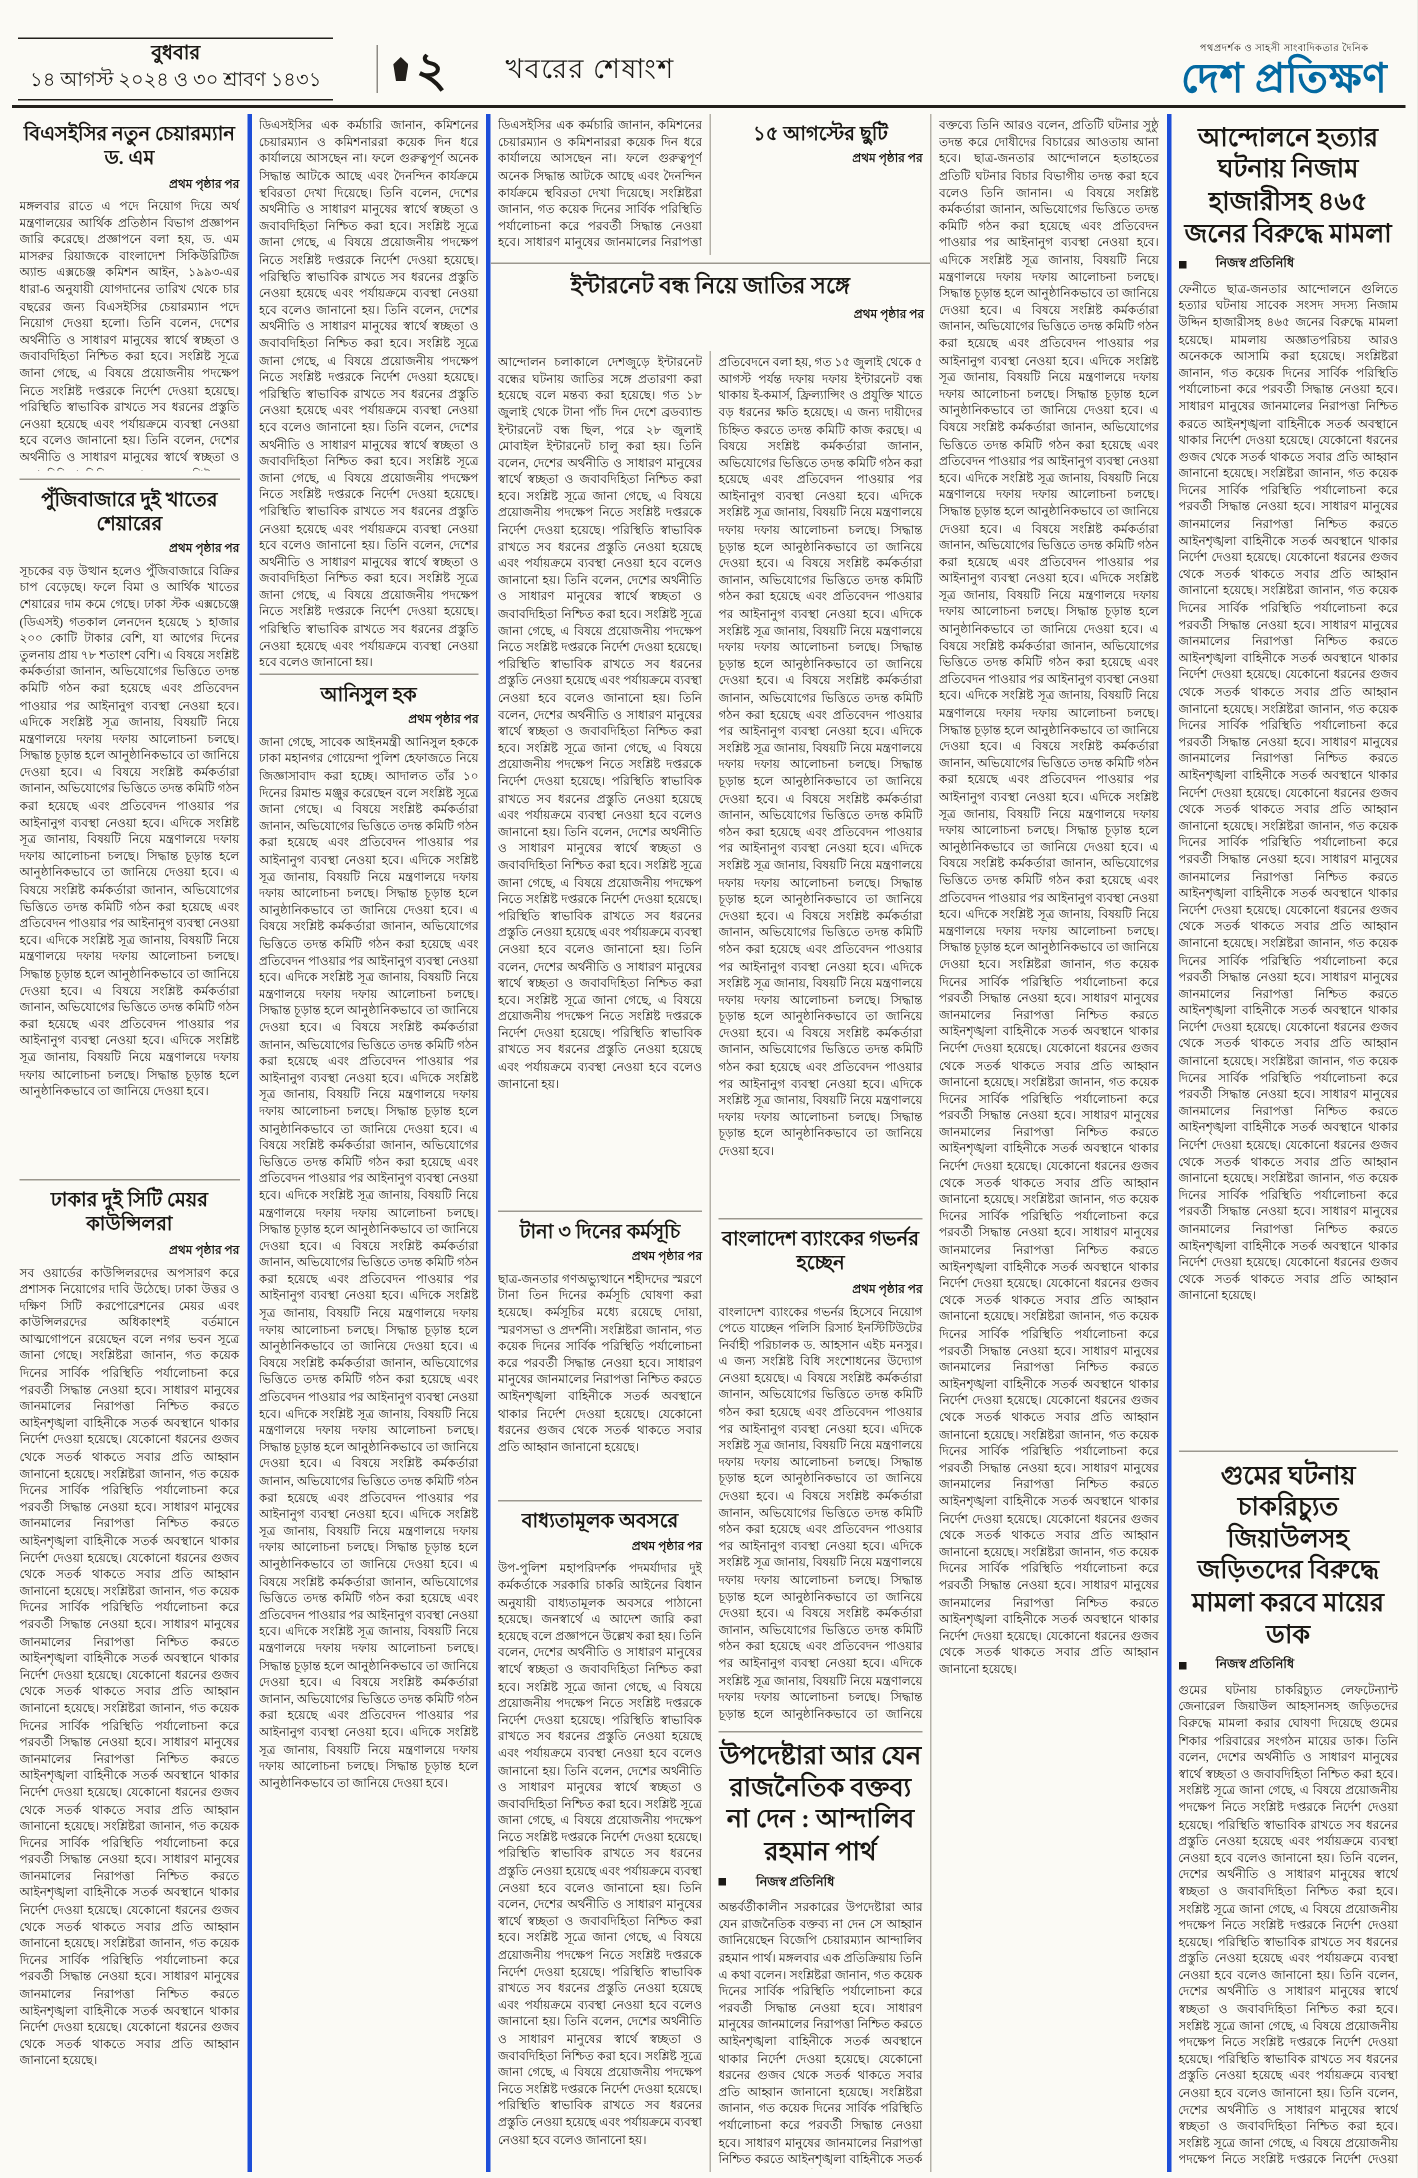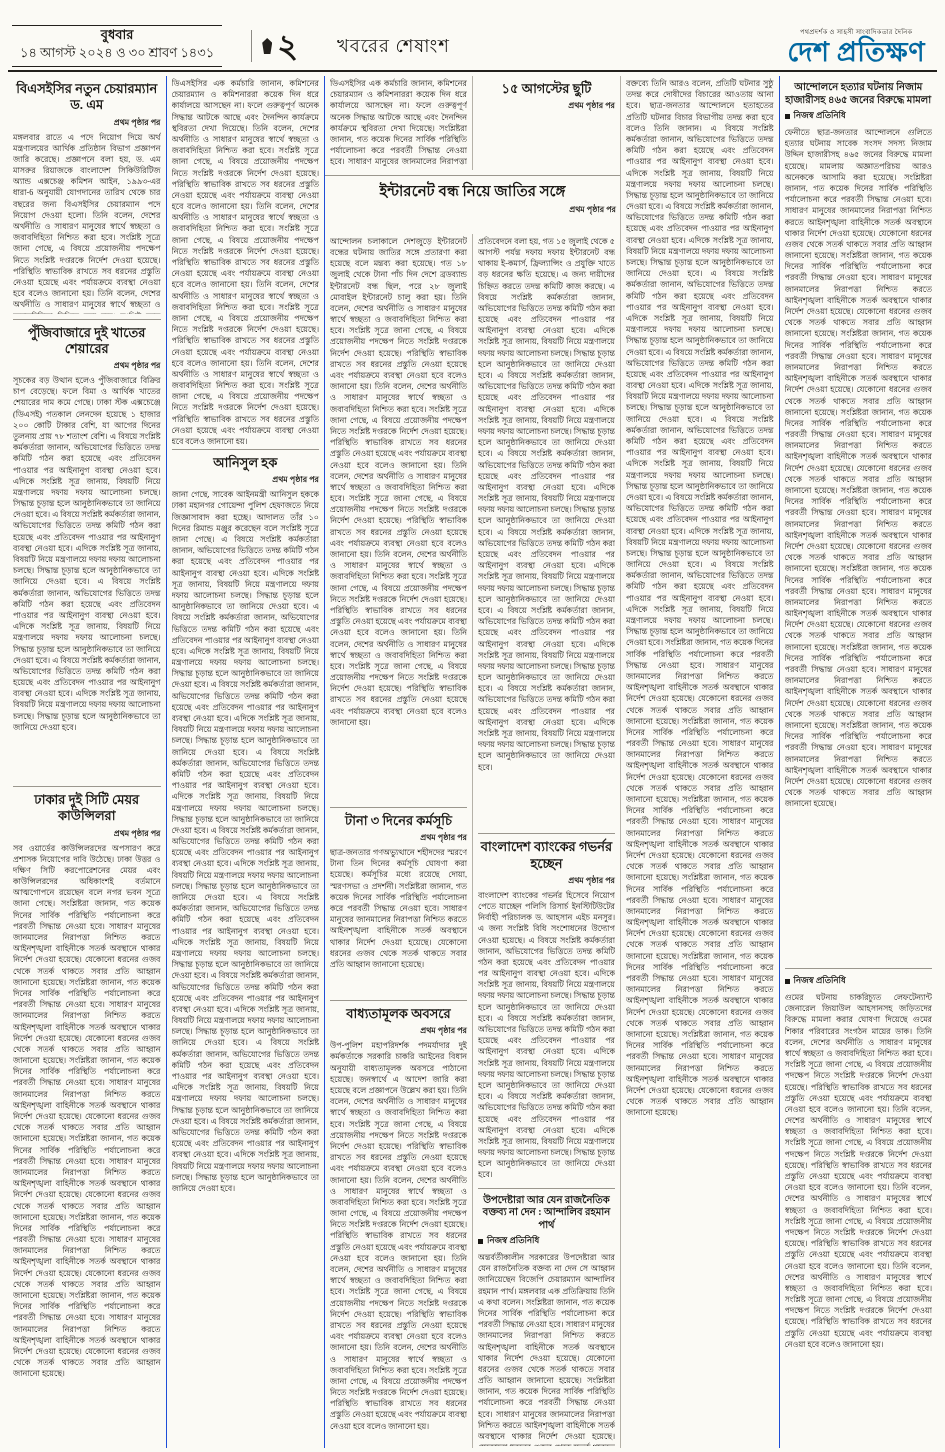--- a/index.html
+++ b/index.html
@@ -13,35 +13,35 @@
   .date{font-size:13px;margin-top:1px;white-space:nowrap}
   .pagenum-wrap{display:flex;align-items:center;gap:5px;padding:0 10px;border-left:1px solid #8d8a84}
   .ornament{width:10px;height:16px;background:#23201c;clip-path:polygon(50% 0,100% 30%,82% 100%,18% 100%,0 30%)}
   .pagenum{font-size:32px;font-weight:bold;line-height:1}
   .section-title{font-size:18px;font-weight:normal;letter-spacing:1px;margin-right:auto;line-height:1}
   .logo-block{text-align:center;padding-right:8px}
   .tagline{font-size:6.5px;letter-spacing:.4px;margin-bottom:1px;color:#2a2722}
   .logo{font-size:27px;font-weight:bold;color:#0369a1;line-height:1;letter-spacing:.5px}
   
   .cols{display:flex;height:1372px;margin-top:4px}
-  .col{flex:1 1 0;padding:2px 5px;border-right:1px solid #1d4ed8;min-width:0;display:flex;flex-direction:column;overflow:hidden}
+  .col{flex:1 1 0;padding:2px 5px;border-right:3px solid #1d4ed8;min-width:0;display:flex;flex-direction:column;overflow:hidden}
   .col.last{border-right:none}
   .colgroup{flex:2 2 0;display:flex;flex-direction:column;border-right:1px solid #b5b1a8;min-width:0;overflow:hidden}
   .midtop{display:flex;height:94px;flex:0 0 auto}
   .midrow{display:flex;flex:1 1 auto;min-height:0}
   .midcol{flex:1 1 0;padding:2px 5px;min-width:0;display:flex;flex-direction:column;overflow:hidden}
   .midcol.divider{border-right:1px solid #b5b1a8}
   
   .article{padding-top:2px;display:flex;flex-direction:column;min-height:0}
   .article.ruled{border-top:1px solid #9b978e;margin-top:5px;padding-top:4px}
   .headline{font-size:13px;line-height:1.25;font-weight:bold;text-align:center;margin:1px 0 2px}
-  .headline.two{font-size:10px}
+  .headline.two{font-size:17px}
   .headline.wide{font-size:15px;margin:2px 0}
   .subhead{font-size:8px;font-weight:bold;text-align:right;margin-bottom:3px}
-  .byline{display:flex;align-items:center;gap:4px;font-size:8.5px;font-weight:bold;margin:1px 0 4px}
+  .byline{display:flex;align-items:center;gap:20px;font-size:8.5px;font-weight:bold;margin:1px 0 4px}
   .bullet{width:5px;height:5px;background:#1b1915;display:inline-block;flex:0 0 auto}
   .body{font-size:8px;line-height:1.4;text-align:justify;overflow:hidden;word-break:break-word;color:#24211c}
   .fill{flex:1 1 auto;min-height:0}
   .spanhead{border-top:0;padding:15px 4px;flex:0 0 auto}
 </style>
 </head>
 <body>
 
 <div class="page">
 
@@ -195,20 +195,21 @@
         <div class="byline">
           <span class="bullet"></span>
           <span>নিজস্ব প্রতিনিধি</span>
         </div>
         <div class="body" style="height:836px">
           <span>ফেনীতে ছাত্র-জনতার আন্দোলনে গুলিতে হত্যার ঘটনায় সাবেক সংসদ সদস্য নিজাম উদ্দিন হাজারীসহ ৪৬৫ জনের বিরুদ্ধে মামলা হয়েছে। মামলায় অজ্ঞাতপরিচয় আরও অনেককে আসামি করা হয়েছে। </span>
           <span>সংশ্লিষ্টরা জানান, গত কয়েক দিনের সার্বিক পরিস্থিতি পর্যালোচনা করে পরবর্তী সিদ্ধান্ত নেওয়া হবে। সাধারণ মানুষের জানমালের নিরাপত্তা নিশ্চিত করতে আইনশৃঙ্খলা বাহিনীকে সতর্ক অবস্থানে থাকার নির্দেশ দেওয়া হয়েছে। যেকোনো ধরনের গুজব থেকে সতর্ক থাকতে সবার প্রতি আহ্বান জানানো হয়েছে। সংশ্লিষ্টরা জানান, গত কয়েক দিনের সার্বিক পরিস্থিতি পর্যালোচনা করে পরবর্তী সিদ্ধান্ত নেওয়া হবে। সাধারণ মানুষের জানমালের নিরাপত্তা নিশ্চিত করতে আইনশৃঙ্খলা বাহিনীকে সতর্ক অবস্থানে থাকার নির্দেশ দেওয়া হয়েছে। যেকোনো ধরনের গুজব থেকে সতর্ক থাকতে সবার প্রতি আহ্বান জানানো হয়েছে। সংশ্লিষ্টরা জানান, গত কয়েক দিনের সার্বিক পরিস্থিতি পর্যালোচনা করে পরবর্তী সিদ্ধান্ত নেওয়া হবে। সাধারণ মানুষের জানমালের নিরাপত্তা নিশ্চিত করতে আইনশৃঙ্খলা বাহিনীকে সতর্ক অবস্থানে থাকার নির্দেশ দেওয়া হয়েছে। যেকোনো ধরনের গুজব থেকে সতর্ক থাকতে সবার প্রতি আহ্বান জানানো হয়েছে। সংশ্লিষ্টরা জানান, গত কয়েক দিনের সার্বিক পরিস্থিতি পর্যালোচনা করে পরবর্তী সিদ্ধান্ত নেওয়া হবে। সাধারণ মানুষের জানমালের নিরাপত্তা নিশ্চিত করতে আইনশৃঙ্খলা বাহিনীকে সতর্ক অবস্থানে থাকার নির্দেশ দেওয়া হয়েছে। যেকোনো ধরনের গুজব থেকে সতর্ক থাকতে সবার প্রতি আহ্বান জানানো হয়েছে। সংশ্লিষ্টরা জানান, গত কয়েক দিনের সার্বিক পরিস্থিতি পর্যালোচনা করে পরবর্তী সিদ্ধান্ত নেওয়া হবে। সাধারণ মানুষের জানমালের নিরাপত্তা নিশ্চিত করতে আইনশৃঙ্খলা বাহিনীকে সতর্ক অবস্থানে থাকার নির্দেশ দেওয়া হয়েছে। যেকোনো ধরনের গুজব থেকে সতর্ক থাকতে সবার প্রতি আহ্বান জানানো হয়েছে। সংশ্লিষ্টরা জানান, গত কয়েক দিনের সার্বিক পরিস্থিতি পর্যালোচনা করে পরবর্তী সিদ্ধান্ত নেওয়া হবে। সাধারণ মানুষের জানমালের নিরাপত্তা নিশ্চিত করতে আইনশৃঙ্খলা বাহিনীকে সতর্ক অবস্থানে থাকার নির্দেশ দেওয়া হয়েছে। যেকোনো ধরনের গুজব থেকে সতর্ক থাকতে সবার প্রতি আহ্বান জানানো হয়েছে। সংশ্লিষ্টরা জানান, গত কয়েক দিনের সার্বিক পরিস্থিতি পর্যালোচনা করে পরবর্তী সিদ্ধান্ত নেওয়া হবে। সাধারণ মানুষের জানমালের নিরাপত্তা নিশ্চিত করতে আইনশৃঙ্খলা বাহিনীকে সতর্ক অবস্থানে থাকার নির্দেশ দেওয়া হয়েছে। যেকোনো ধরনের গুজব থেকে সতর্ক থাকতে সবার প্রতি আহ্বান জানানো হয়েছে। সংশ্লিষ্টরা জানান, গত কয়েক দিনের সার্বিক পরিস্থিতি পর্যালোচনা করে পরবর্তী সিদ্ধান্ত নেওয়া হবে। সাধারণ মানুষের জানমালের নিরাপত্তা নিশ্চিত করতে আইনশৃঙ্খলা বাহিনীকে সতর্ক অবস্থানে থাকার নির্দেশ দেওয়া হয়েছে। যেকোনো ধরনের গুজব থেকে সতর্ক থাকতে সবার প্রতি আহ্বান জানানো হয়েছে। </span>
         </div>
       </article>
       <article class="article ruled fill">
+        <h2 class="headline two">গুমের ঘটনায় চাকরিচ্যুত জিয়াউলসহ জড়িতদের বিরুদ্ধে মামলা করবে মায়ের ডাক</h2>
         <div class="byline">
           <span class="bullet"></span>
           <span>নিজস্ব প্রতিনিধি</span>
         </div>
         <div class="body fill">
           <span>গুমের ঘটনায় চাকরিচ্যুত লেফটেন্যান্ট জেনারেল জিয়াউল আহসানসহ জড়িতদের বিরুদ্ধে মামলা করার ঘোষণা দিয়েছে গুমের শিকার পরিবারের সংগঠন মায়ের ডাক। </span>
           <span>তিনি বলেন, দেশের অর্থনীতি ও সাধারণ মানুষের স্বার্থে স্বচ্ছতা ও জবাবদিহিতা নিশ্চিত করা হবে। সংশ্লিষ্ট সূত্রে জানা গেছে, এ বিষয়ে প্রয়োজনীয় পদক্ষেপ নিতে সংশ্লিষ্ট দপ্তরকে নির্দেশ দেওয়া হয়েছে। পরিস্থিতি স্বাভাবিক রাখতে সব ধরনের প্রস্তুতি নেওয়া হয়েছে এবং পর্যায়ক্রমে ব্যবস্থা নেওয়া হবে বলেও জানানো হয়। তিনি বলেন, দেশের অর্থনীতি ও সাধারণ মানুষের স্বার্থে স্বচ্ছতা ও জবাবদিহিতা নিশ্চিত করা হবে। সংশ্লিষ্ট সূত্রে জানা গেছে, এ বিষয়ে প্রয়োজনীয় পদক্ষেপ নিতে সংশ্লিষ্ট দপ্তরকে নির্দেশ দেওয়া হয়েছে। পরিস্থিতি স্বাভাবিক রাখতে সব ধরনের প্রস্তুতি নেওয়া হয়েছে এবং পর্যায়ক্রমে ব্যবস্থা নেওয়া হবে বলেও জানানো হয়। তিনি বলেন, দেশের অর্থনীতি ও সাধারণ মানুষের স্বার্থে স্বচ্ছতা ও জবাবদিহিতা নিশ্চিত করা হবে। সংশ্লিষ্ট সূত্রে জানা গেছে, এ বিষয়ে প্রয়োজনীয় পদক্ষেপ নিতে সংশ্লিষ্ট দপ্তরকে নির্দেশ দেওয়া হয়েছে। পরিস্থিতি স্বাভাবিক রাখতে সব ধরনের প্রস্তুতি নেওয়া হয়েছে এবং পর্যায়ক্রমে ব্যবস্থা নেওয়া হবে বলেও জানানো হয়। তিনি বলেন, দেশের অর্থনীতি ও সাধারণ মানুষের স্বার্থে স্বচ্ছতা ও জবাবদিহিতা নিশ্চিত করা হবে। সংশ্লিষ্ট সূত্রে জানা গেছে, এ বিষয়ে প্রয়োজনীয় পদক্ষেপ নিতে সংশ্লিষ্ট দপ্তরকে নির্দেশ দেওয়া হয়েছে। পরিস্থিতি স্বাভাবিক রাখতে সব ধরনের প্রস্তুতি নেওয়া হয়েছে এবং পর্যায়ক্রমে ব্যবস্থা নেওয়া হবে বলেও জানানো হয়। </span>
         </div>
       </article>
     </section>

